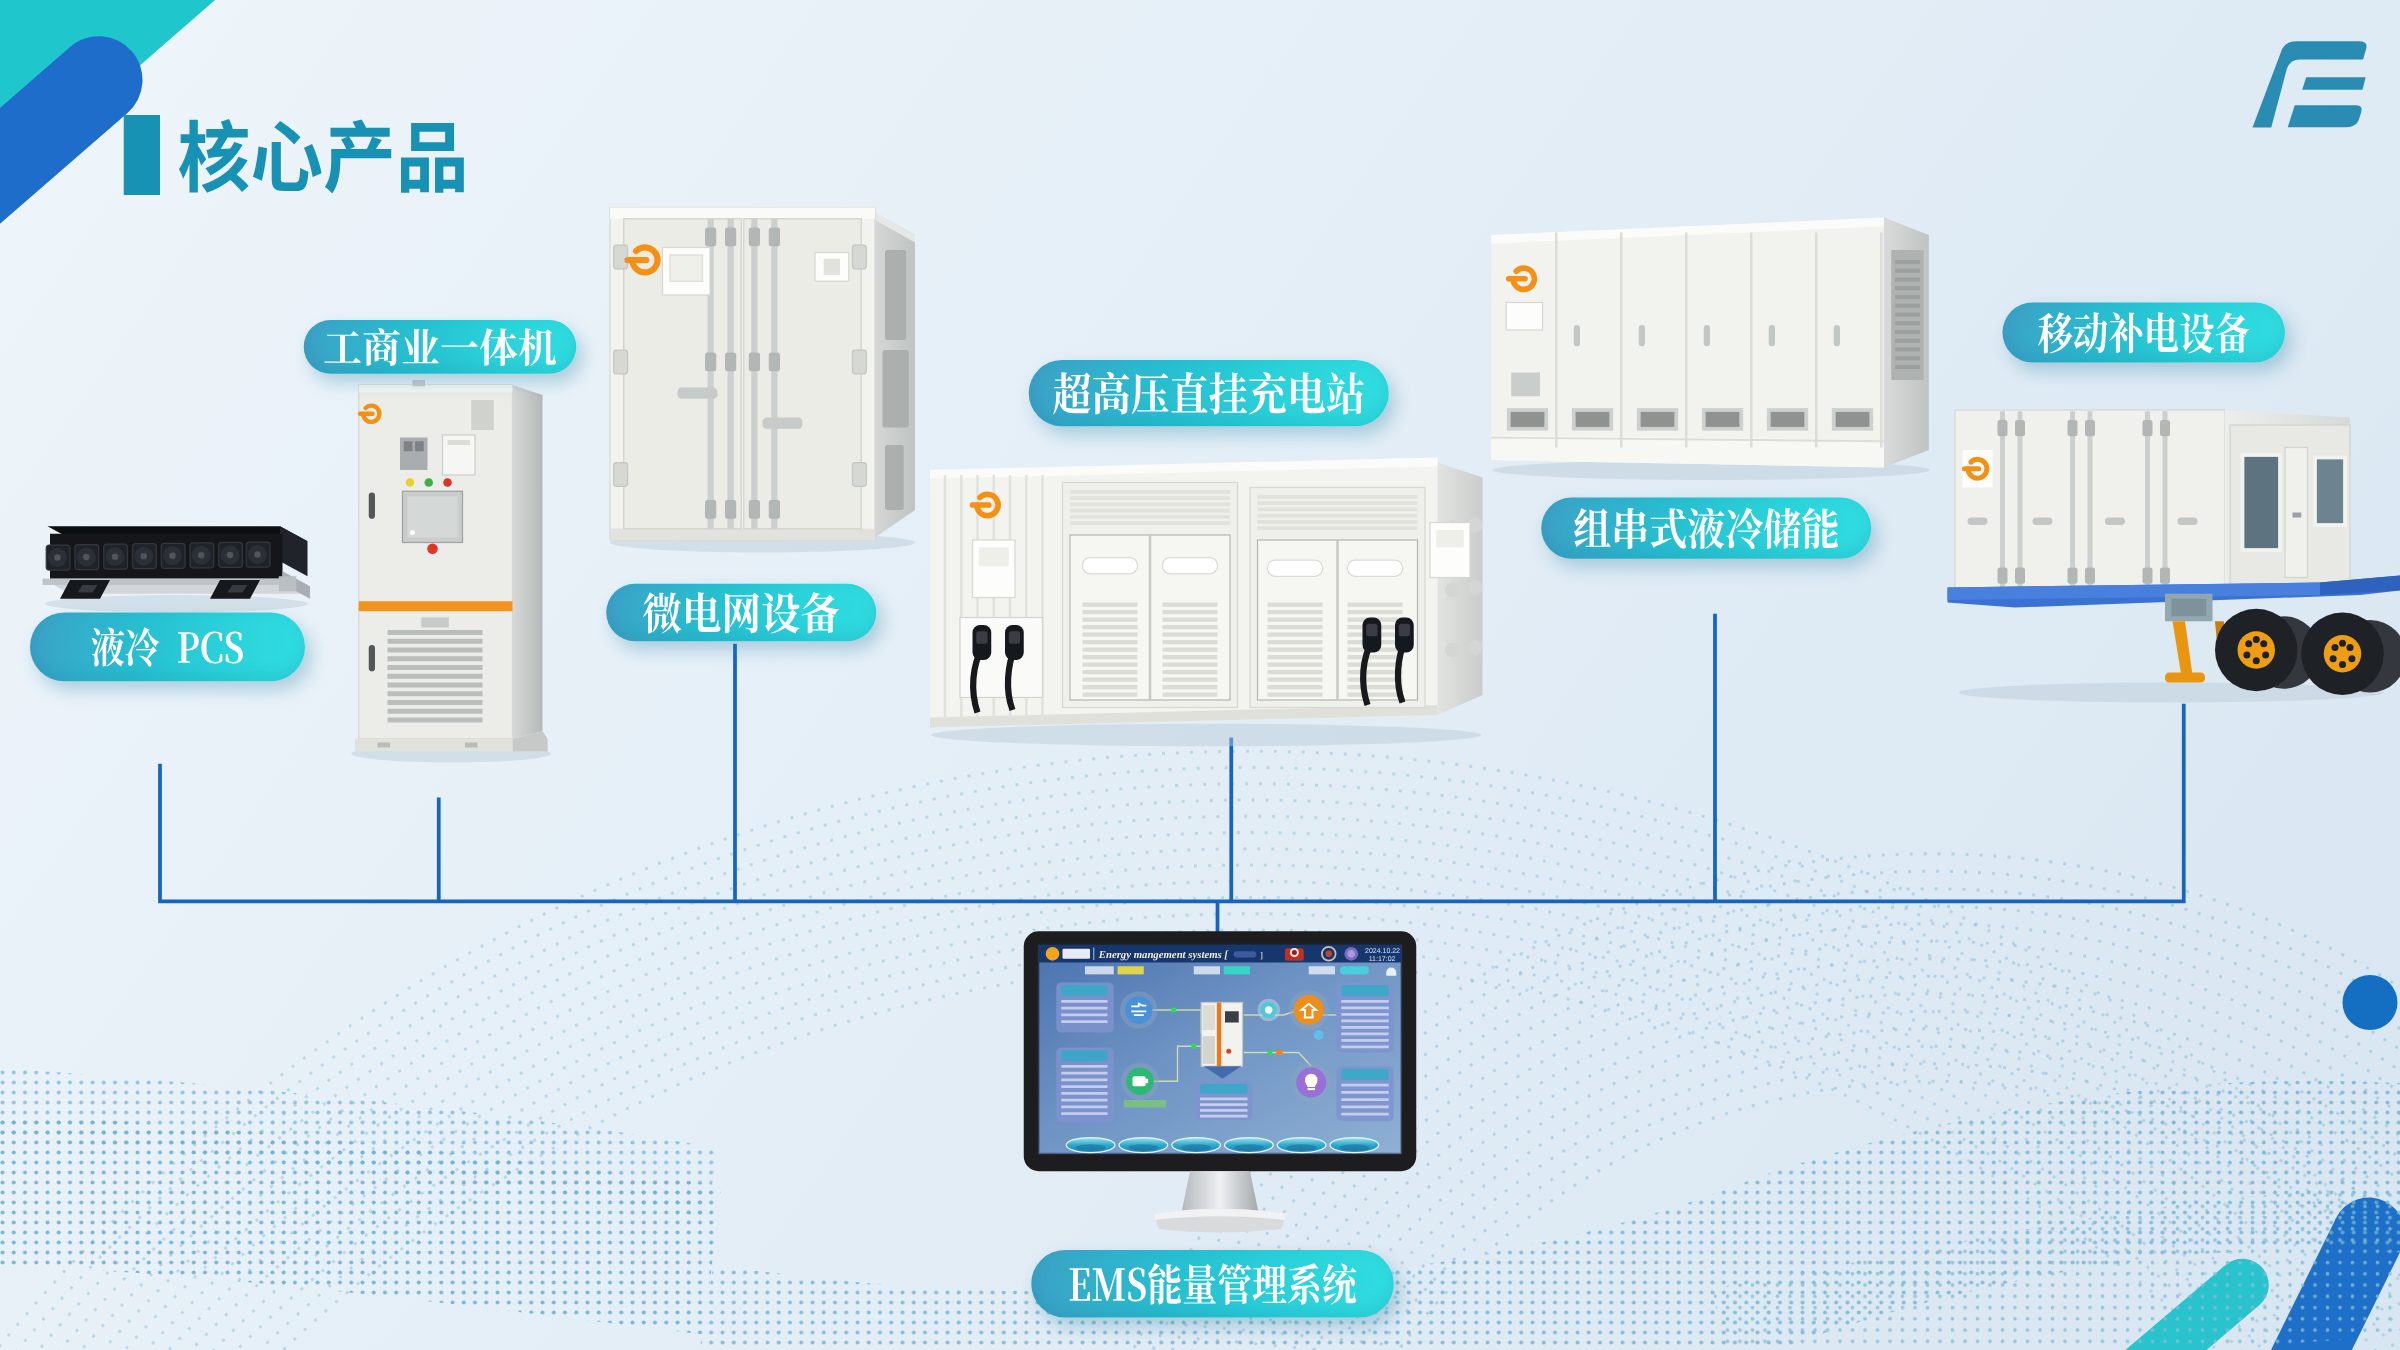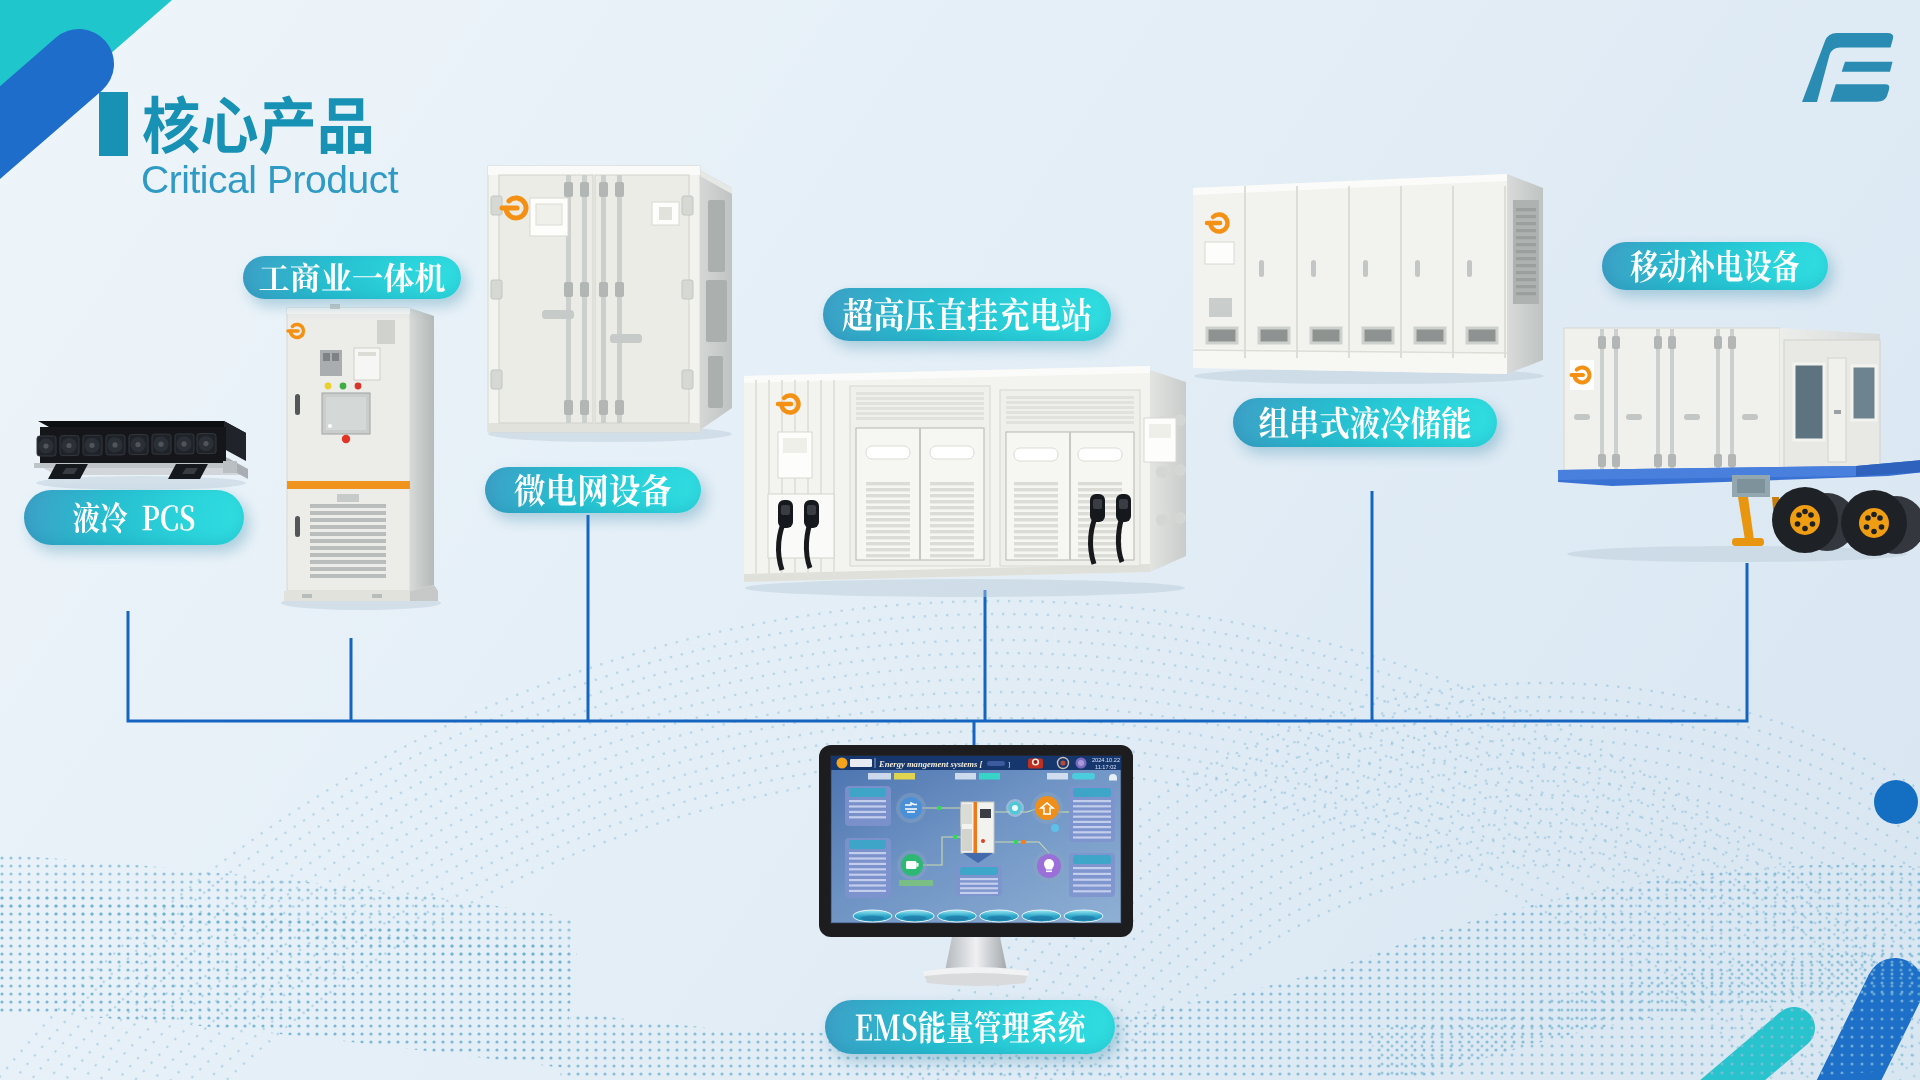--- a/index.html
+++ b/index.html
@@ -62,21 +62,20 @@
 <circle cx="1896" cy="802" r="22" fill="#146fc3"></circle>
 </svg>
     <svg class="abs" style="left:0;top:0" width="280" height="240" viewBox="0 0 280 240">
 <polygon points="0,0 172,0 0,150" fill="#1fc6cb"></polygon>
 <path d="M-95,169 L56,37.6 A35,35 0 1 1 102,90.4 L-49,221.6 Z" fill="#1f6dca"></path>
 </svg>
     <div class="abs" style="left:99px;top:92px;width:29px;height:64px;background:#1791b4"></div>
     <svg class="abs" style="left:142px;top:90px;overflow:visible" width="240" height="70">
       <path transform="translate(0,58.5) scale(0.9395,1)" fill="#1791b4" d="M52 -23.1C46.9 -13.3 35.3 -4.7 20.6 -0.6C22 0.9 24.1 3.8 25 5.6C32.5 3.2 39.2 -0.2 45 -4.5C48.7 -1.3 52.8 2.4 54.9 5L60.6 0.2C58.3 -2.4 54.1 -6 50.3 -8.9C54.1 -12.3 57.2 -16.2 59.7 -20.4ZM36.9 -51.1C37.8 -49.4 38.5 -47.2 39.1 -45.3H24.5V-38.6H34.8C32.9 -35.5 30.5 -31.7 29.5 -30.6C28.3 -29.4 26.1 -28.9 24.6 -28.6C25.2 -27 26.1 -23.6 26.4 -21.8C27.7 -22.3 29.8 -22.8 39.1 -23.4C34.7 -19.6 29.4 -16.2 23.7 -13.9C25 -12.5 27 -9.9 27.9 -8.2C39.7 -13.5 49.5 -22.6 55.4 -32.7L48.4 -35C47.4 -33.3 46.3 -31.5 45 -29.8L36.8 -29.4C38.7 -32.2 40.8 -35.6 42.6 -38.6H59.8V-45.3H47.1C46.6 -47.6 45.1 -50.8 43.8 -53.3ZM10.2 -52.7V-41.1H2.7V-34.2H10.1C8.3 -26.7 5 -18 1.2 -13.1C2.5 -11.2 4.1 -7.8 4.8 -5.6C6.8 -8.6 8.6 -12.8 10.2 -17.5V5.5H17.3V-22.8C18.5 -20.3 19.6 -17.9 20.2 -16.1L24.5 -21.1C23.5 -22.9 19 -30 17.3 -32.2V-34.2H23.6V-41.1H17.3V-52.7Z M80.2 -34.9V-6.1C80.2 1.9 82.5 4.3 90.6 4.3C92.2 4.3 99.3 4.3 101 4.3C108.6 4.3 110.7 0.6 111.5 -11.2C109.5 -11.7 106.3 -13 104.5 -14.3C104.1 -4.6 103.5 -2.6 100.4 -2.6C98.8 -2.6 92.9 -2.6 91.5 -2.6C88.5 -2.6 88 -3 88 -6.1V-34.9ZM69 -31.3C68.3 -22.9 66.5 -13.6 64.2 -7.1L71.8 -4C73.9 -11 75.5 -21.8 76.3 -29.9ZM107.7 -30.4C111 -23.1 114.1 -13.3 115.1 -6.9L122.7 -10C121.4 -16.5 118.2 -25.9 114.6 -33.3ZM82.4 -46.7C88.2 -42.8 95.9 -36.8 99.3 -33L104.7 -38.8C101 -42.7 93.1 -48.2 87.4 -51.7Z M149 -51.1C150 -49.7 151 -47.9 151.8 -46.3H130.3V-39.2H144.6L139.3 -36.9C140.9 -34.6 142.7 -31.6 143.7 -29.3H130.9V-20.6C130.9 -14.3 130.4 -5.4 125.5 1C127.2 1.9 130.5 4.8 131.8 6.3C137.5 -1.1 138.7 -12.7 138.7 -20.5V-22H182V-29.3H168.9L174 -36.5L165.7 -39.1C164.7 -36.1 162.8 -32.1 161.1 -29.3H146.8L151 -31.2C150.1 -33.5 148.1 -36.7 146.1 -39.2H180.7V-46.3H160.6C159.8 -48.2 158.2 -51 156.7 -52.9Z M206.1 -43.1H227.9V-34.8H206.1ZM198.9 -50.2V-27.7H235.5V-50.2ZM190.3 -22.5V5.6H197.4V2.4H206.6V5.2H214.1V-22.5ZM197.4 -4.7V-15.4H206.6V-4.7ZM219.3 -22.5V5.6H226.4V2.4H236.4V5.3H243.8V-22.5ZM226.4 -4.7V-15.4H236.4V-4.7Z"></path>
     </svg>
-    <div id="crit">Critical Product</div>
     <svg class="abs" style="left:1799px;top:30px" width="100" height="76" viewBox="0 0 100 76">
 <g fill="#2a8cb2">
 <path d="M3,72 L26,11 Q29,3 38,3 L88,3 Q95.5,3 94,8.5 L91.5,17.5 L41,17.5 Q33,17.5 30.5,25 L18,72 Z"></path>
 <path d="M46,31.7 L93.5,31.7 L91,41.7 L42.7,41.7 Z"></path>
 <path d="M36.8,54.2 L86,54.2 Q91.5,54.2 90,59.5 L88,66 Q86,71.7 78,71.7 L31.2,71.7 Z"></path>
 </g>
     </svg>
     <svg class="abs" style="left:0;top:0" width="1920" height="1080" viewBox="0 0 1920 1080">
 <g class="cline">
 <path d="M128,611 L128,721 L1747,721 L1747,563"></path>

